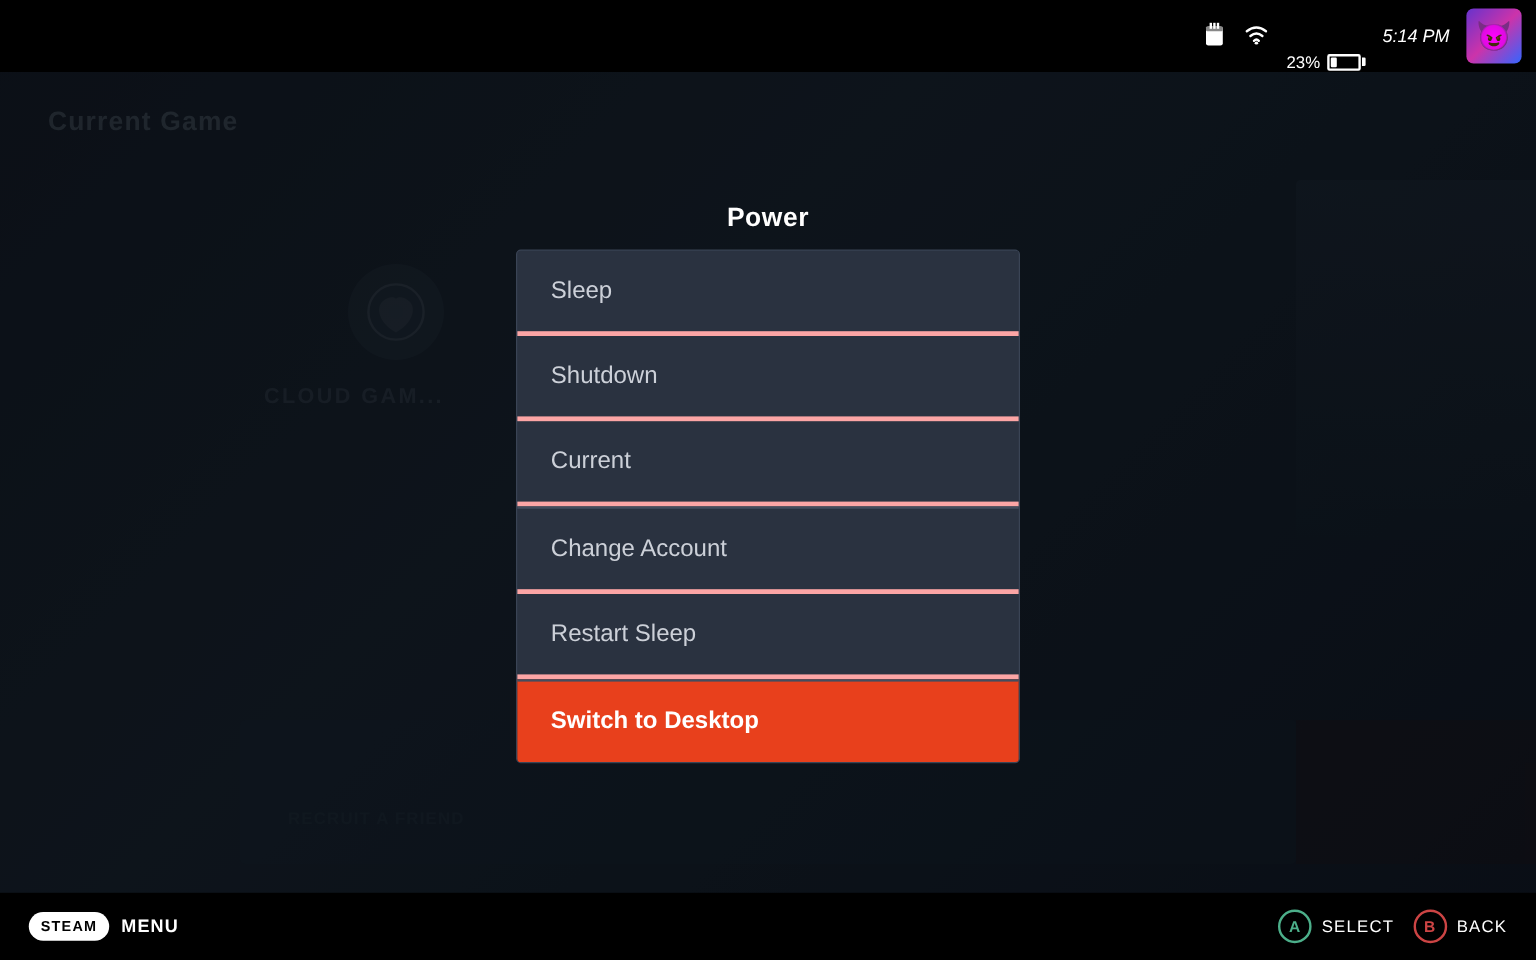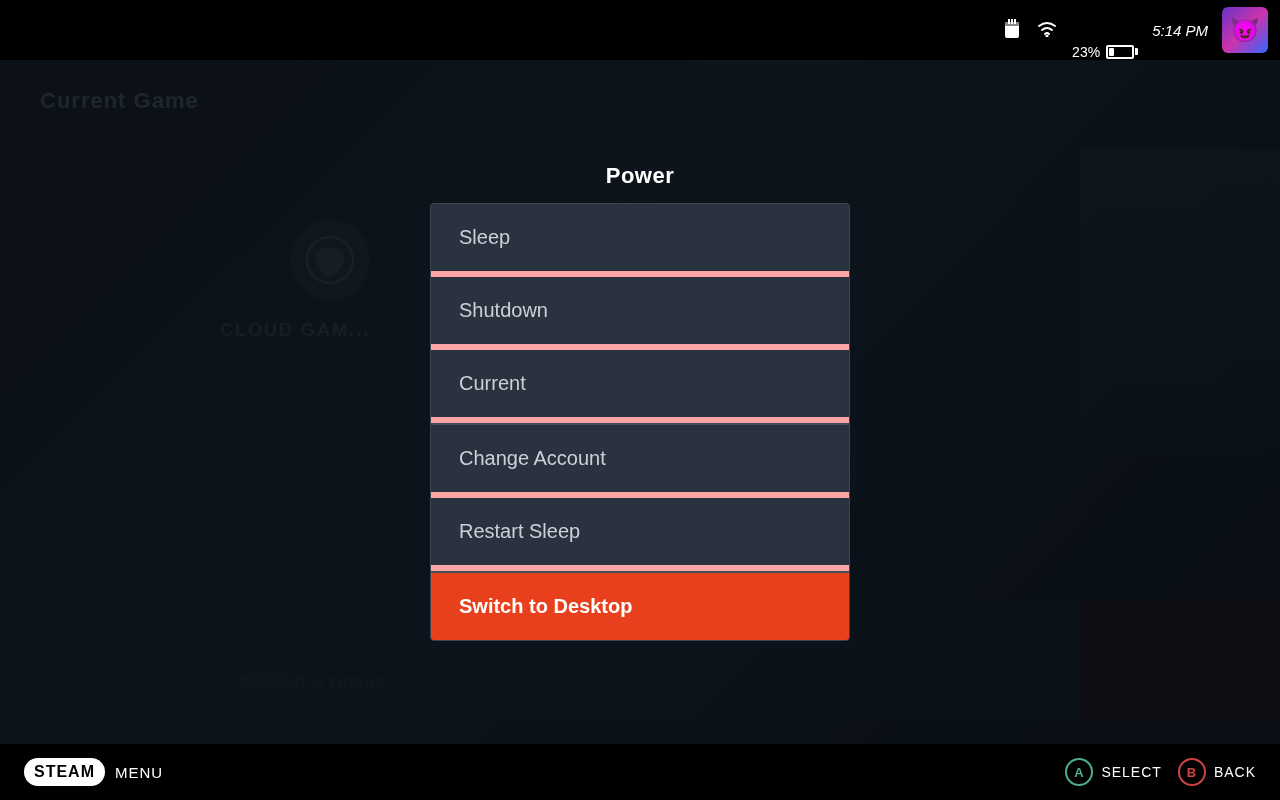--- a/index.html
+++ b/index.html
@@ -229,31 +229,31 @@
 
     .steam-btn {
       display: flex;
       align-items: center;
       gap: 10px;
     }
 
     .steam-pill {
       background: #fff;
       color: #000;
-      font-size: 16px;
+      font-size: 12px;
       font-weight: 800;
       padding: 5px 10px;
       border-radius: 20px;
       letter-spacing: 1px;
     }
 
     .menu-label {
       color: #fff;
       font-size: 15px;
-      font-weight: 400;
+      font-weight: 700;
       letter-spacing: 1px;
       text-align: right;
     }
 
     .bottom-right-controls {
       display: flex;
       align-items: center;
       gap: 16px;
     }
 
@@ -321,21 +321,21 @@
       width: 420px;
       border: 1px solid #3a4455;
     }
 
     .power-menu-item {
       padding: 22px 28px;
       color: #ccd0d8;
       font-size: 20px;
       font-weight: 400;
       cursor: pointer;
-      border-bottom: 6px solid #fca5a5;
+      border-bottom: 4px solid #fca5a5;
       transition: background 0.1s;
     }
 
     .power-menu-item:last-child {
       border-bottom: none;
     }
 
     .power-menu-item.active {
       background: #e8401c;
       color: #ffffff;

